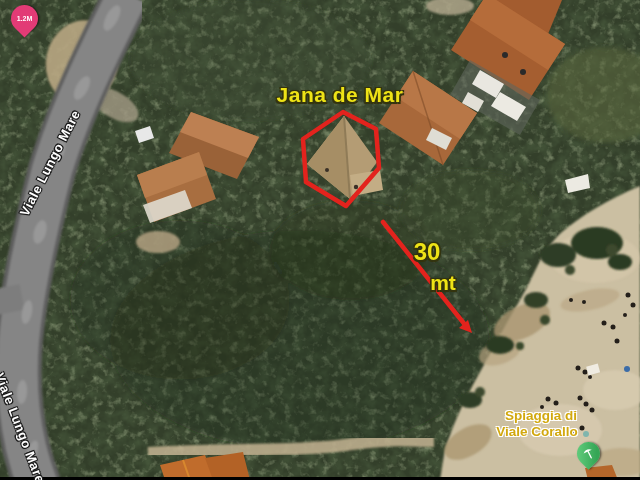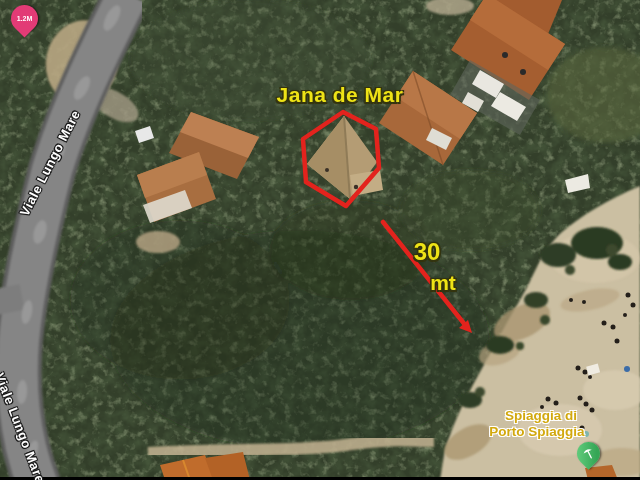--- a/index.html
+++ b/index.html
@@ -203,21 +203,21 @@
   </svg>
 
   <div id="property-label" class="yellow-note">Jana de Mar</div>
   <div id="distance-value" class="yellow-note">30</div>
   <div id="distance-unit" class="yellow-note">mt</div>
 
   <div id="road-label-1" class="road-label">Viale Lungo Mare</div>
   <div id="road-label-2" class="road-label">Viale Lungo Mare</div>
 
   <div id="beach-label-1" class="beach-label">Spiaggia di</div>
-  <div id="beach-label-2" class="beach-label">Porto Spiaggia</div>
+  <div id="beach-label-2" class="beach-label">Viale Corallo</div>
 
   <div id="price-pin" class="pin">
     <div class="pin-inner">1.2M</div>
   </div>
 
   <div id="beach-pin" class="pin">
     <div class="pin-inner">
       <svg width="13" height="13" viewBox="0 0 24 24">
         <path d="M3 12 Q 7 2 18 5 L 3 12 Z" fill="#ffffff"></path>
         <line x1="11" y1="8" x2="17" y2="20" stroke="#ffffff" stroke-width="2.4" stroke-linecap="round"></line>

